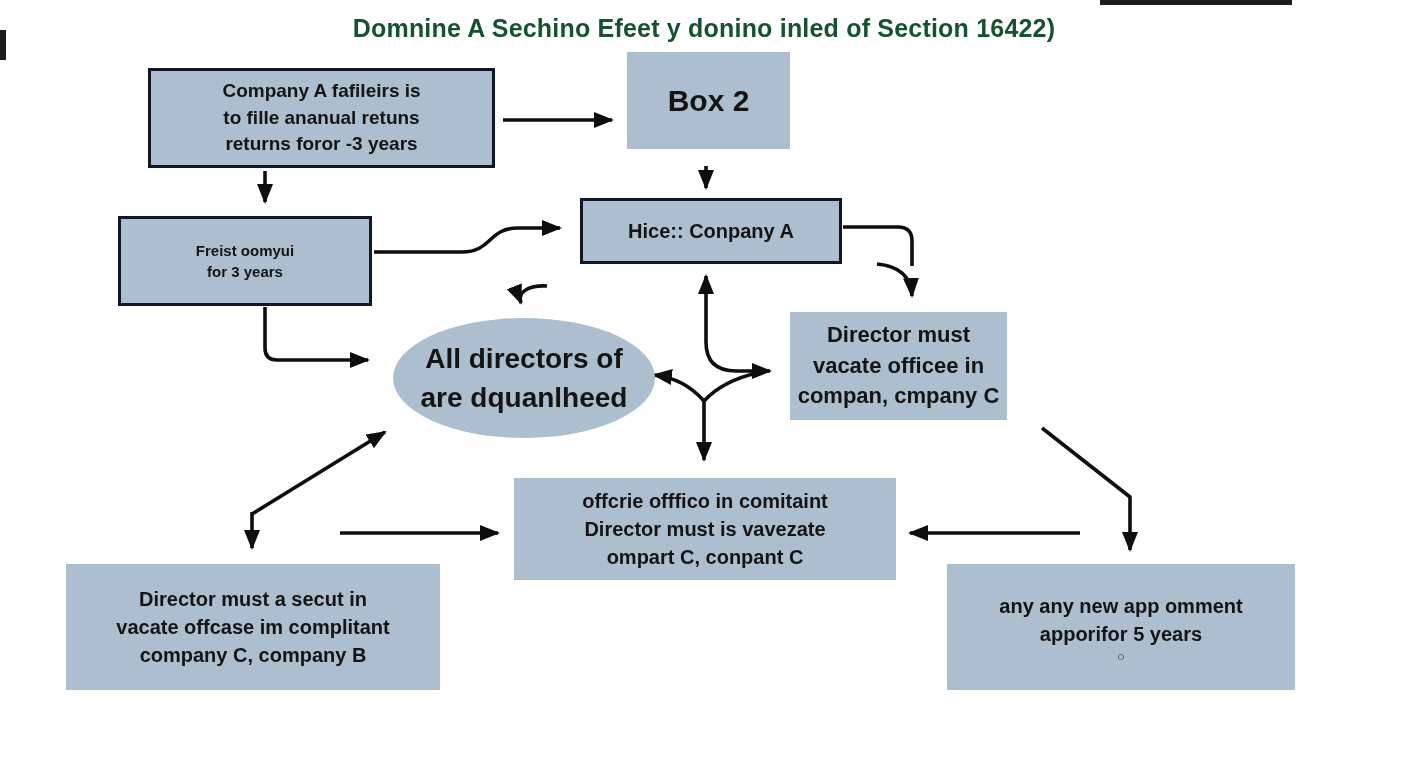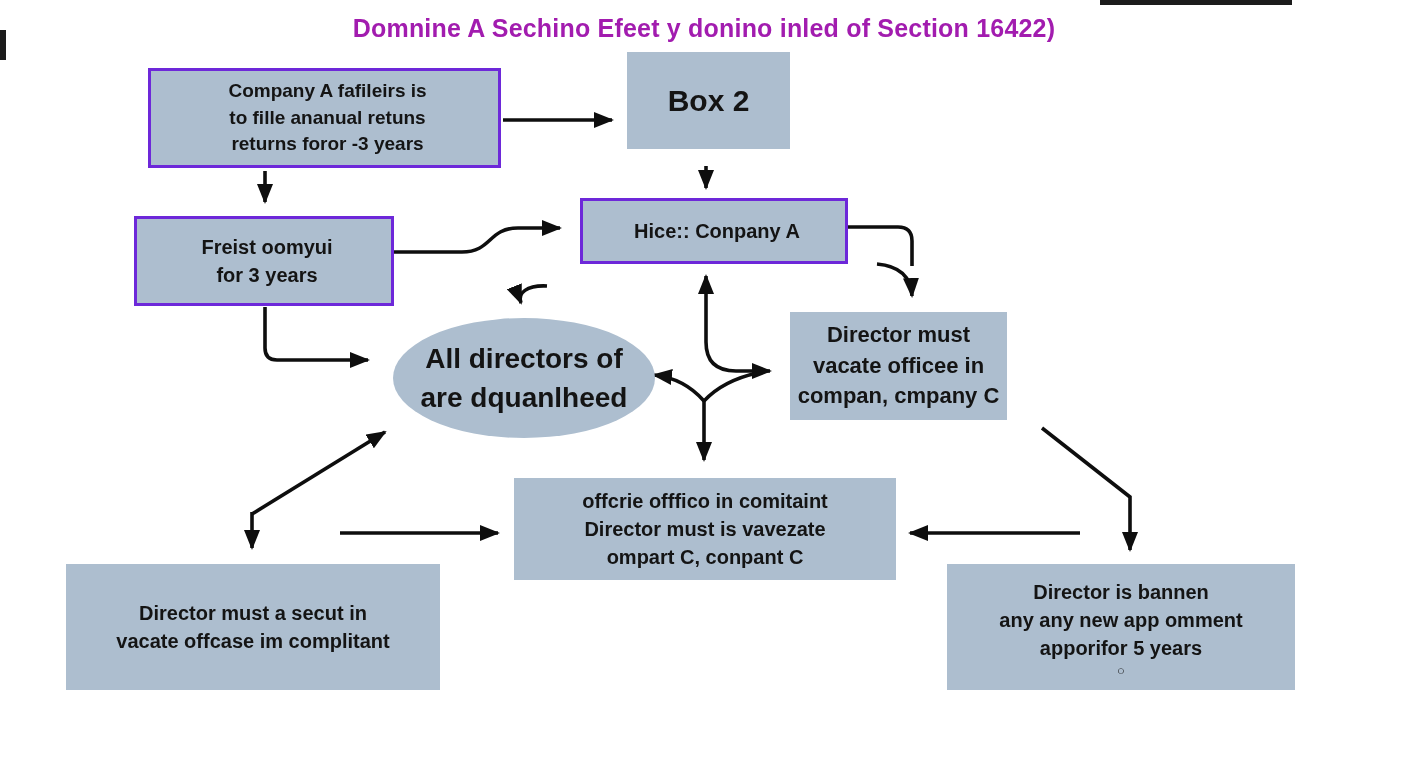--- a/index.html
+++ b/index.html
@@ -4,32 +4,32 @@
 <style>
   html,body{margin:0;padding:0;}
   body{
     width:1408px;height:768px;position:relative;background:#ffffff;
     font-family:"Liberation Sans","DejaVu Sans",sans-serif;
     color:#111;overflow:hidden;
   }
   .canvas{position:absolute;inset:0;}
   .title{
     position:absolute;top:14px;left:0;width:100%;text-align:center;
-    font-size:25px;font-weight:700;letter-spacing:.2px;color:#a21caf;
+    font-size:25px;font-weight:700;letter-spacing:.2px;color:#14532d;
   }
   .node{
     position:absolute;display:flex;flex-direction:column;justify-content:center;
     align-items:center;text-align:center;font-weight:700;background:#adbecf;
     line-height:1.4;color:#141414;
   }
-  .bordered{border:3px solid #6d28d9;padding-left:6px;}
+  .bordered{border:3px solid #0f172a;}
   .node span{display:block;}
   #box-company-a{left:148px;top:68px;width:341px;height:94px;font-size:19px;}
   #box-2{left:627px;top:52px;width:163px;height:97px;font-size:30px;}
-  #box-freist{left:134px;top:216px;width:248px;height:84px;font-size:20px;}
+  #box-freist{left:118px;top:216px;width:248px;height:84px;font-size:15px;}
   #box-hice{left:580px;top:198px;width:256px;height:60px;font-size:20px;}
   #ellipse-directors{left:393px;top:318px;width:262px;height:120px;border-radius:50%;font-size:28px;}
   #box-director-right{left:790px;top:312px;width:217px;height:108px;font-size:22px;}
   #box-center-bottom{left:514px;top:478px;width:382px;height:102px;font-size:20px;}
   #box-bottom-left{left:66px;top:564px;width:374px;height:126px;font-size:20px;}
   #box-bottom-right{left:947px;top:564px;width:348px;height:126px;font-size:20px;}
   #box-bottom-right .tiny{font-size:13px;line-height:1;margin-top:2px;}
   svg.arrows{position:absolute;inset:0;pointer-events:none;}
   svg.arrows path{fill:none;stroke:#0e0e0e;stroke-width:3.6;}
   .artifact{position:absolute;background:#1c1c1c;}
@@ -101,24 +101,24 @@
 
   <div class="node" id="box-center-bottom">
     <span>offcrie offfico in comitaint</span>
     <span>Director must is vavezate</span>
     <span>ompart C, conpant C</span>
   </div>
 
   <div class="node" id="box-bottom-left">
     <span>Director must a secut in</span>
     <span>vacate offcase im complitant</span>
+    <span>company C, company B</span>
   </div>
 
   <div class="node" id="box-bottom-right">
-    <span>Director is bannen</span>
     <span>any any new app omment</span>
     <span>apporifor 5 years</span>
     <span class="tiny">○</span>
   </div>
 
   <div class="artifact" id="artifact-top-bar"></div>
   <div class="artifact" id="artifact-left-mark"></div>
 
 </div>
 

